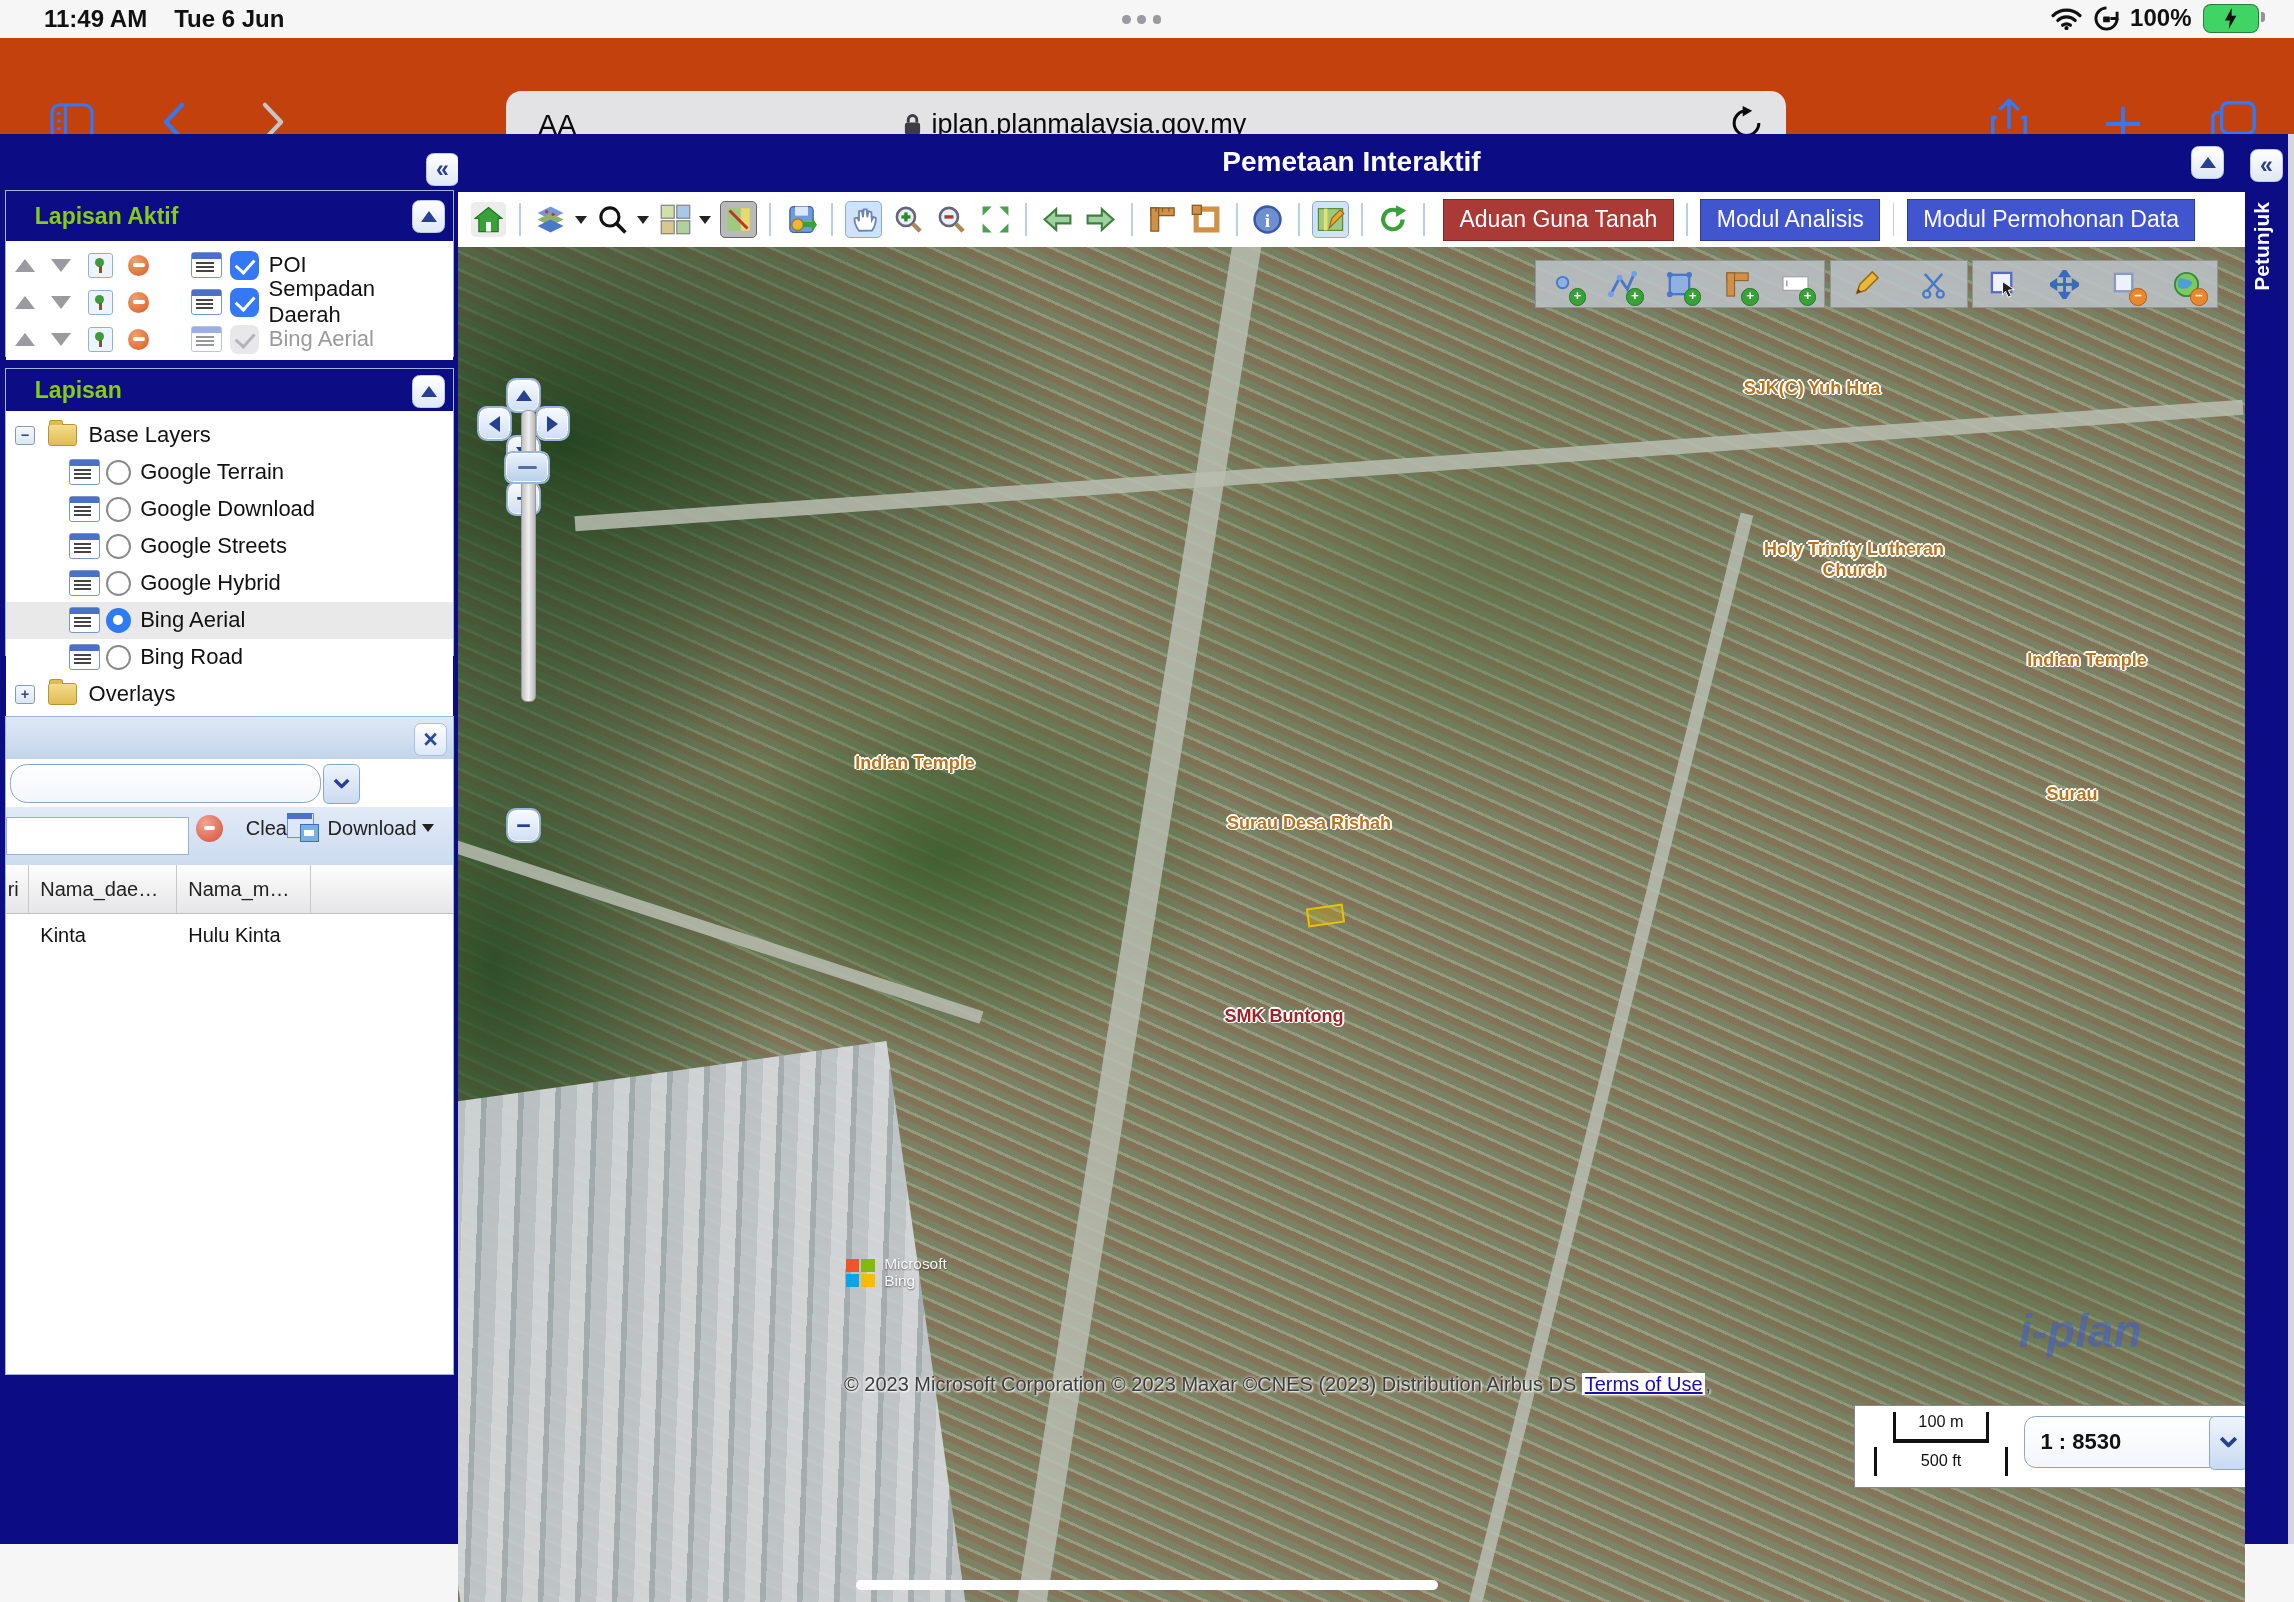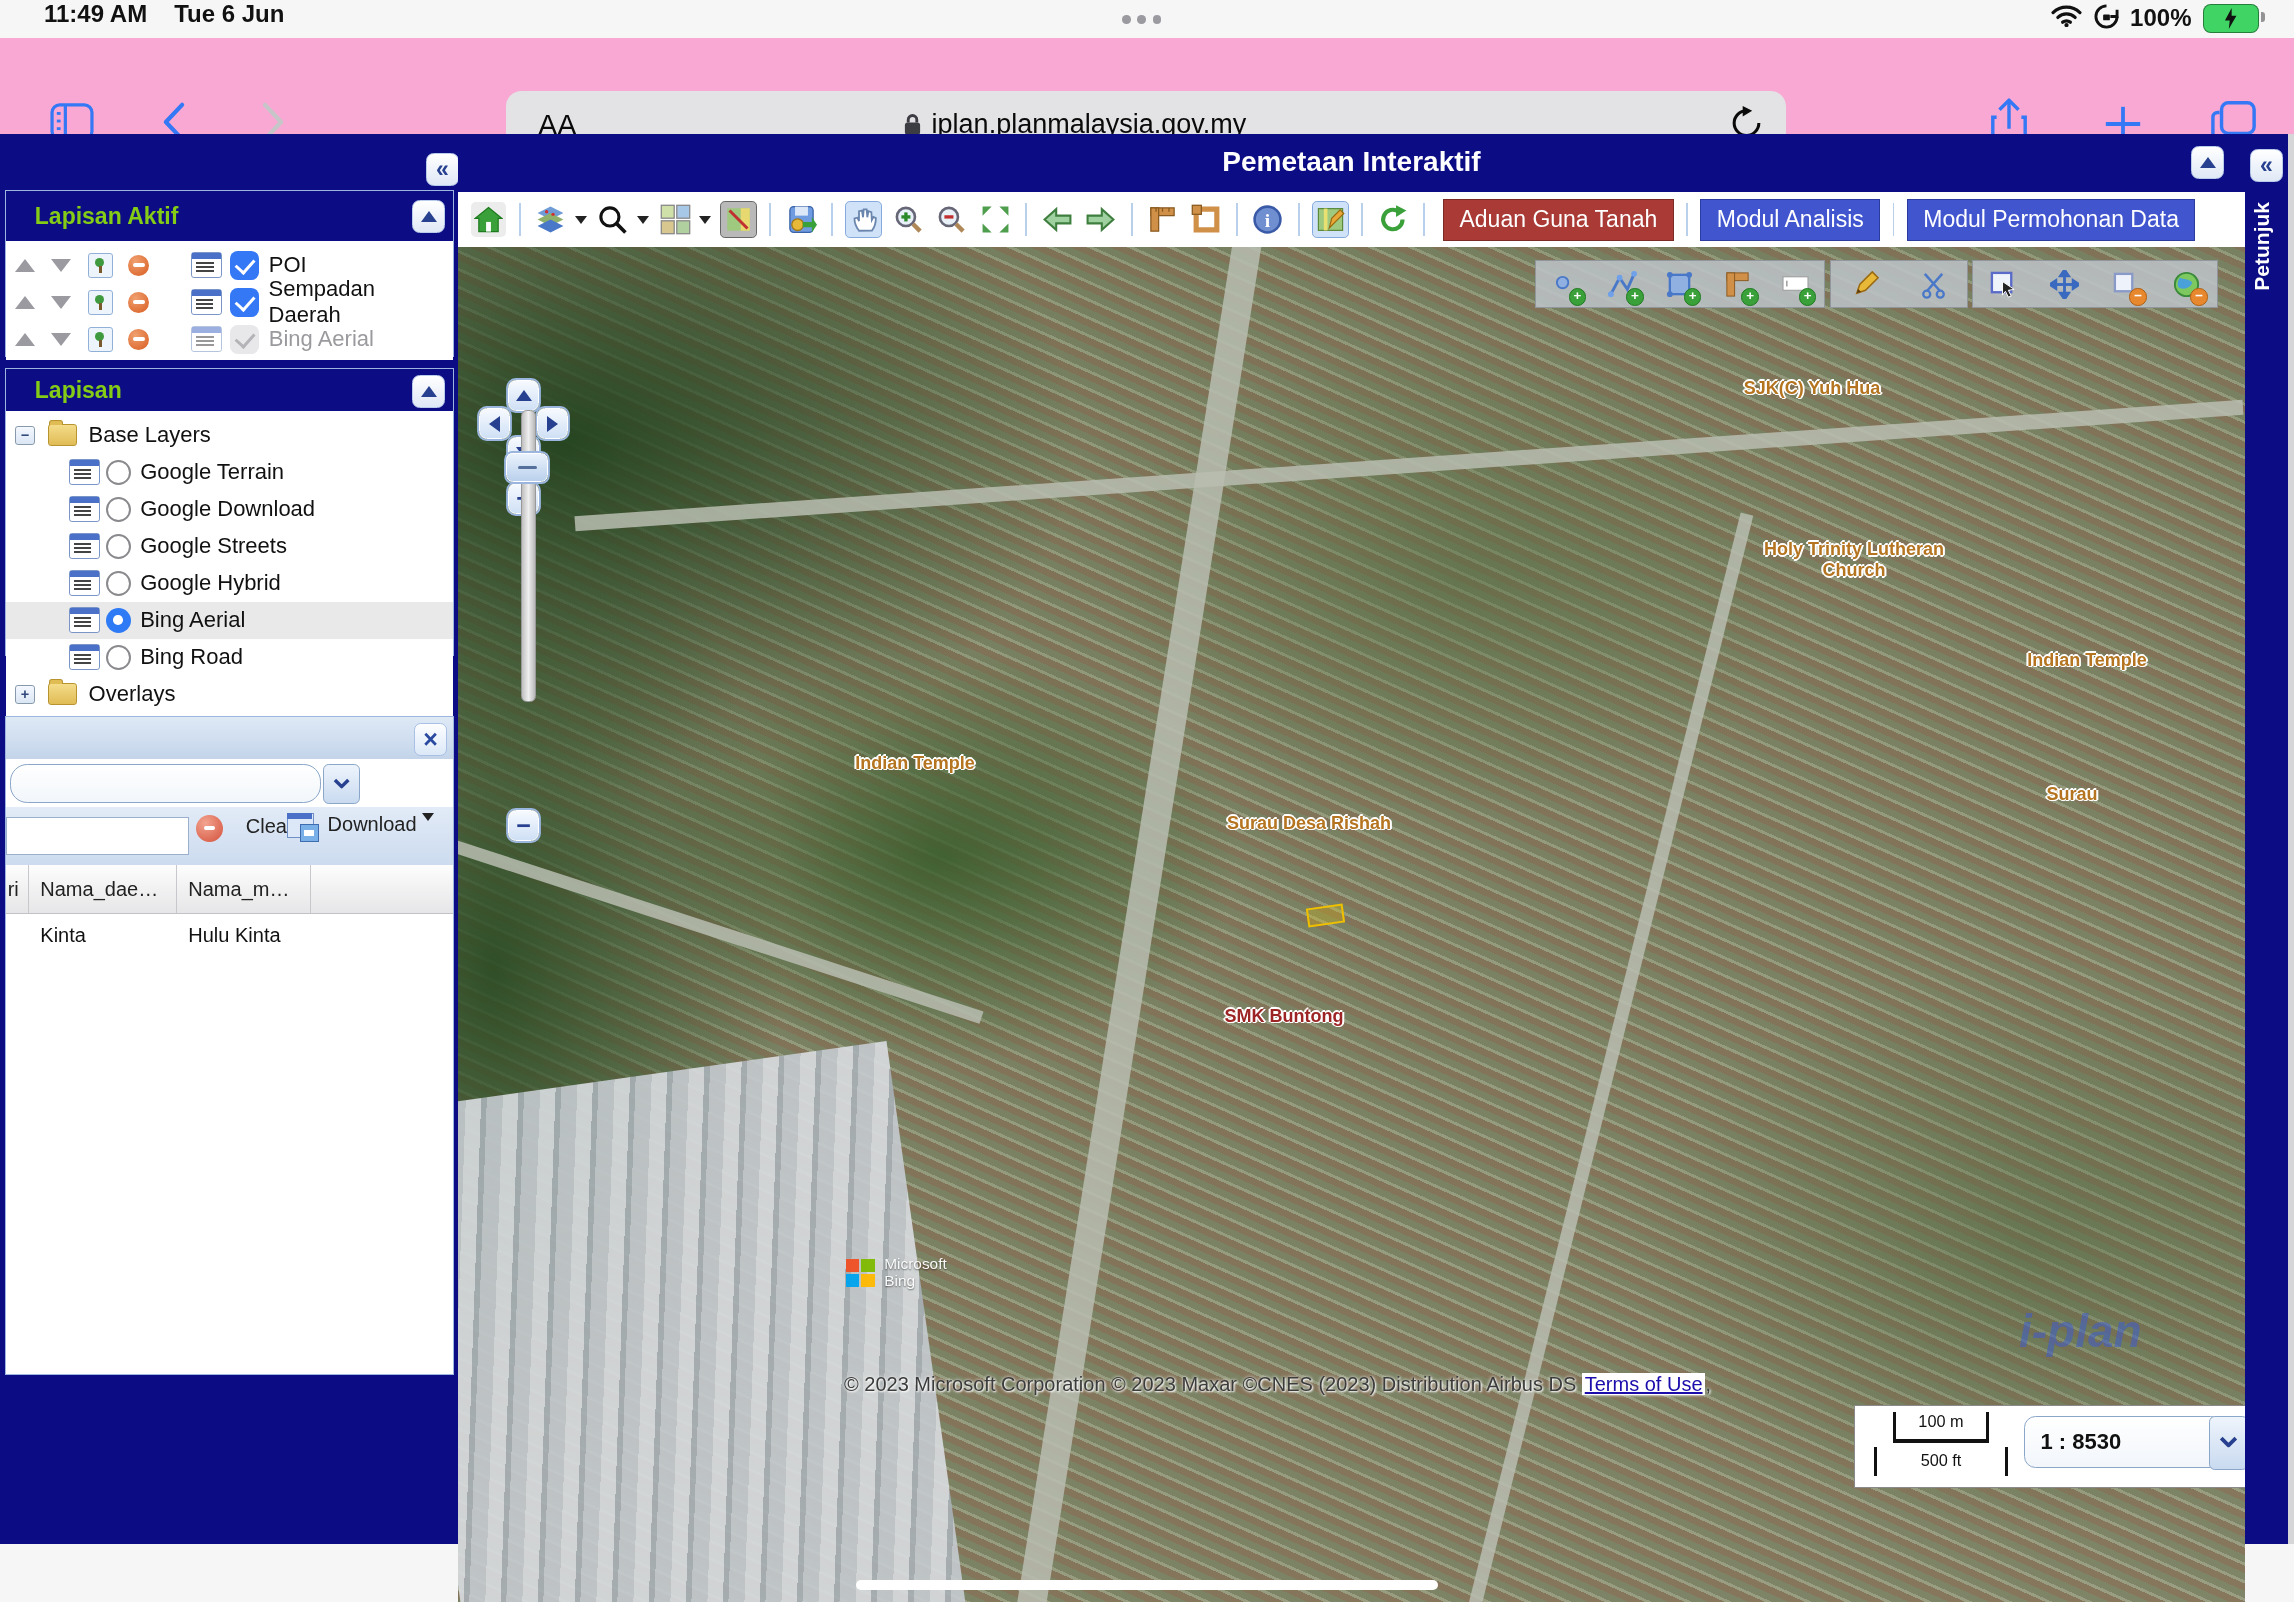--- a/index.html
+++ b/index.html
@@ -1,26 +1,26 @@
 <!DOCTYPE html>
 <html><head>
 <meta charset="utf-8">
 <style>
   html,body{margin:0;padding:0;background:#000;}
   #app{position:relative;width:2294px;height:1602px;overflow:hidden;
        font-family:"Liberation Sans",sans-serif;background:#f6f6f7;}
   .abs{position:absolute;}
-  .flexc{display:flex;}
+  .flexc{display:flex;align-items:center;}
   
   #statusbar{left:0;top:0;width:2294px;height:38px;background:#f6f6f7;}
   .sb-text{font-size:24px;font-weight:600;color:#111;}
   #sb-dots{left:1122px;top:15.4px;display:flex;gap:6.7px;}
   #sb-dots i{width:8.6px;height:8.6px;border-radius:50%;background:#9a9aa0;display:block;}
   
-  #safaribar{left:0;top:38px;width:2294px;height:96px;background:#f9a8d4;border-bottom:1.9px solid #c9c9cc;}
+  #safaribar{left:0;top:38px;width:2294px;height:96px;background:#c2410c;border-bottom:1.9px solid #c9c9cc;}
   .tbtn{display:flex;align-items:center;justify-content:center;}
   #urlfield{left:506px;top:53px;width:1280px;height:67px;background:#e3e3e6;border-radius:15.4px;}
   #urlcenter{left:903px;top:53px;height:67px;display:flex;align-items:center;gap:9.6px;}
   .urltext{font-size:27px;color:#0a0a0a;}
   
   #sidebar{left:0;top:134px;width:458px;height:1410px;background:#0c0c84;}
   #maparea{left:458px;top:134px;width:1787px;height:1410px;background:#0c0c84;}
   #rightstrip{left:2245px;top:134px;width:43px;height:1410px;background:#0c0c84;}
   #rightgutter{left:2288px;top:134px;width:5.8px;height:1410px;background:#d6d6d8;}
   

